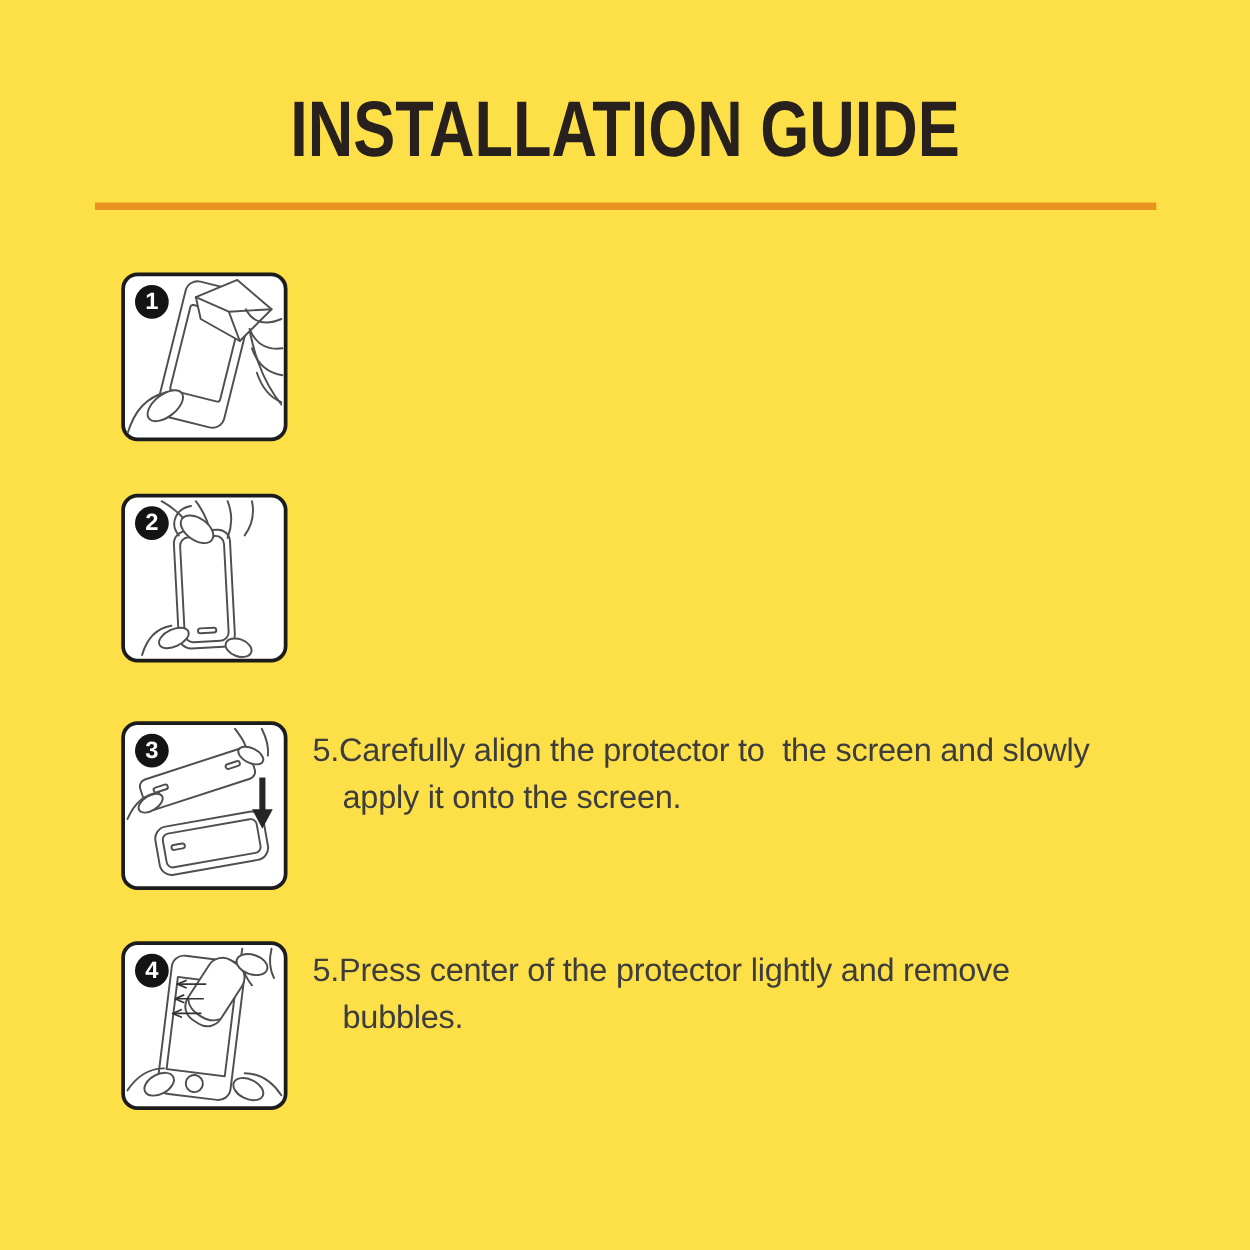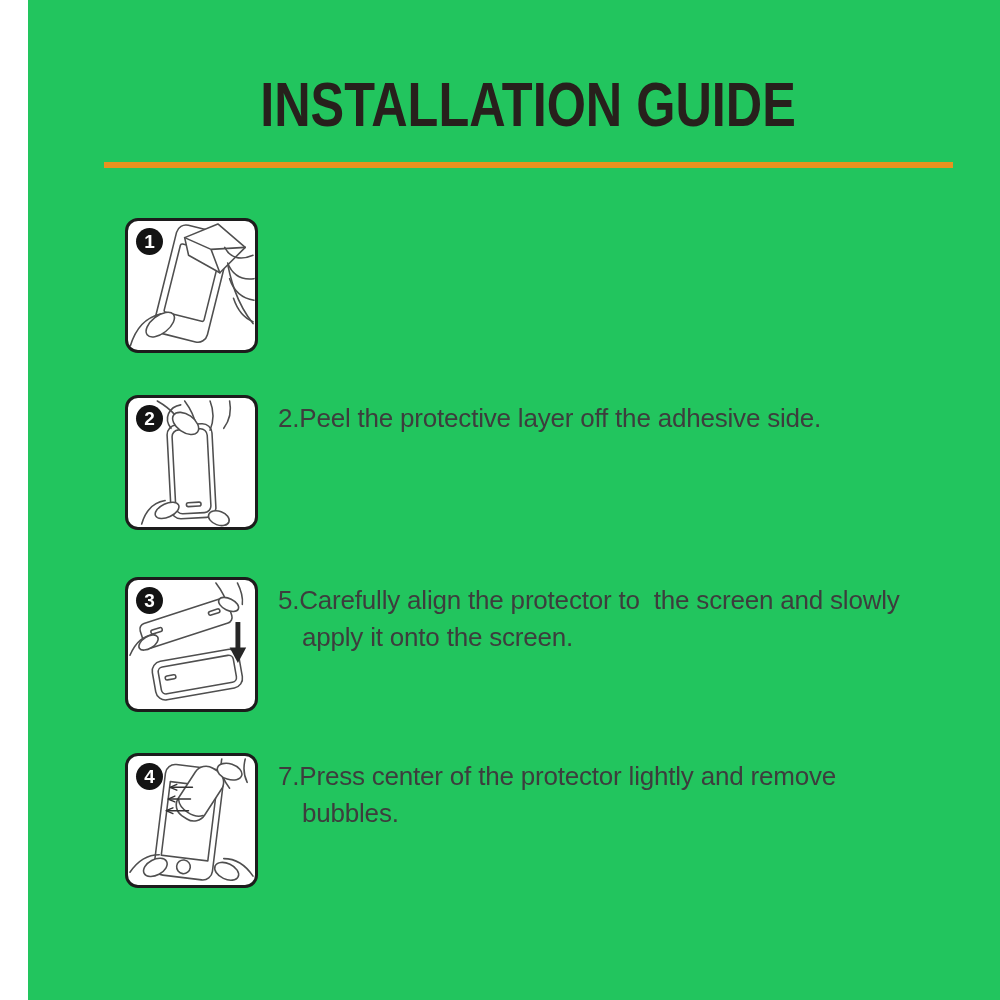--- a/index.html
+++ b/index.html
@@ -6,22 +6,21 @@
   html, body { background: #ffffff; }
   body {
     width: 1000px; height: 1000px;
     font-family: "Liberation Sans", sans-serif;
     color: #3b3b3b;
     position: relative;
     overflow: hidden;
   }
   .page {
     position: absolute; inset: 0;
-    background: #22c55e;
-    margin-left: 28px;
+    background: #fde047;
   }
   .title {
     position: absolute;
     top: 73px; left: 0; width: 1000px;
     text-align: center;
     font-size: 63px;
     line-height: 1;
     font-weight: bold;
     color: #27201c;
     letter-spacing: 0px;
@@ -131,21 +130,20 @@
           <path d="M58 2 C64 10 68 18 70 28"></path>
           <path d="M84 2 C88 12 88 22 84 32"></path>
           <path d="M104 2 C106 12 104 22 98 30"></path>
           <ellipse cx="59" cy="25" rx="15" ry="9" transform="rotate(35 59 25)" fill="#ffffff"></ellipse>
           <path d="M14 128 C18 114 26 106 38 104"></path>
           <ellipse cx="40" cy="114" rx="13" ry="7" transform="rotate(-25 40 114)" fill="#ffffff"></ellipse>
           <ellipse cx="93" cy="122" rx="11" ry="7" transform="rotate(20 93 122)" fill="#ffffff"></ellipse>
         </g>
       </svg>
     </div>
-    <p class="step-text">2.Peel the protective layer off the adhesive side.</p>
   </div>
 
   <div class="step step-3">
     <div class="illus-box">
       <span class="badge">3</span>
       <svg viewBox="0 0 130 130">
         <g fill="none" stroke="#4f4f4f" stroke-width="1.6" stroke-linejoin="round" stroke-linecap="round">
           <g transform="rotate(-10 70 96)">
             <rect x="26" y="76" width="90" height="40" rx="10" fill="#ffffff"></rect>
             <rect x="32" y="82" width="78" height="28" rx="5" fill="#ffffff"></rect>
@@ -197,17 +195,17 @@
             <line x1="62" y1="55" x2="40" y2="55"></line>
               <path d="M46 52 L39 55 L46 58"></path>
           </g>
           <path d="M2 118 C10 106 20 100 32 100"></path>
           <ellipse cx="28" cy="113" rx="13" ry="8" transform="rotate(-28 28 113)" fill="#ffffff"></ellipse>
           <path d="M128 122 C120 110 110 104 98 104"></path>
           <ellipse cx="101" cy="117" rx="13" ry="8" transform="rotate(25 101 117)" fill="#ffffff"></ellipse>
         </g>
       </svg>
     </div>
-    <p class="step-text">7.Press center of the protector lightly and remove
+    <p class="step-text">5.Press center of the protector lightly and remove
 bubbles.</p>
   </div>
 
 </div>
 
 </body></html>

